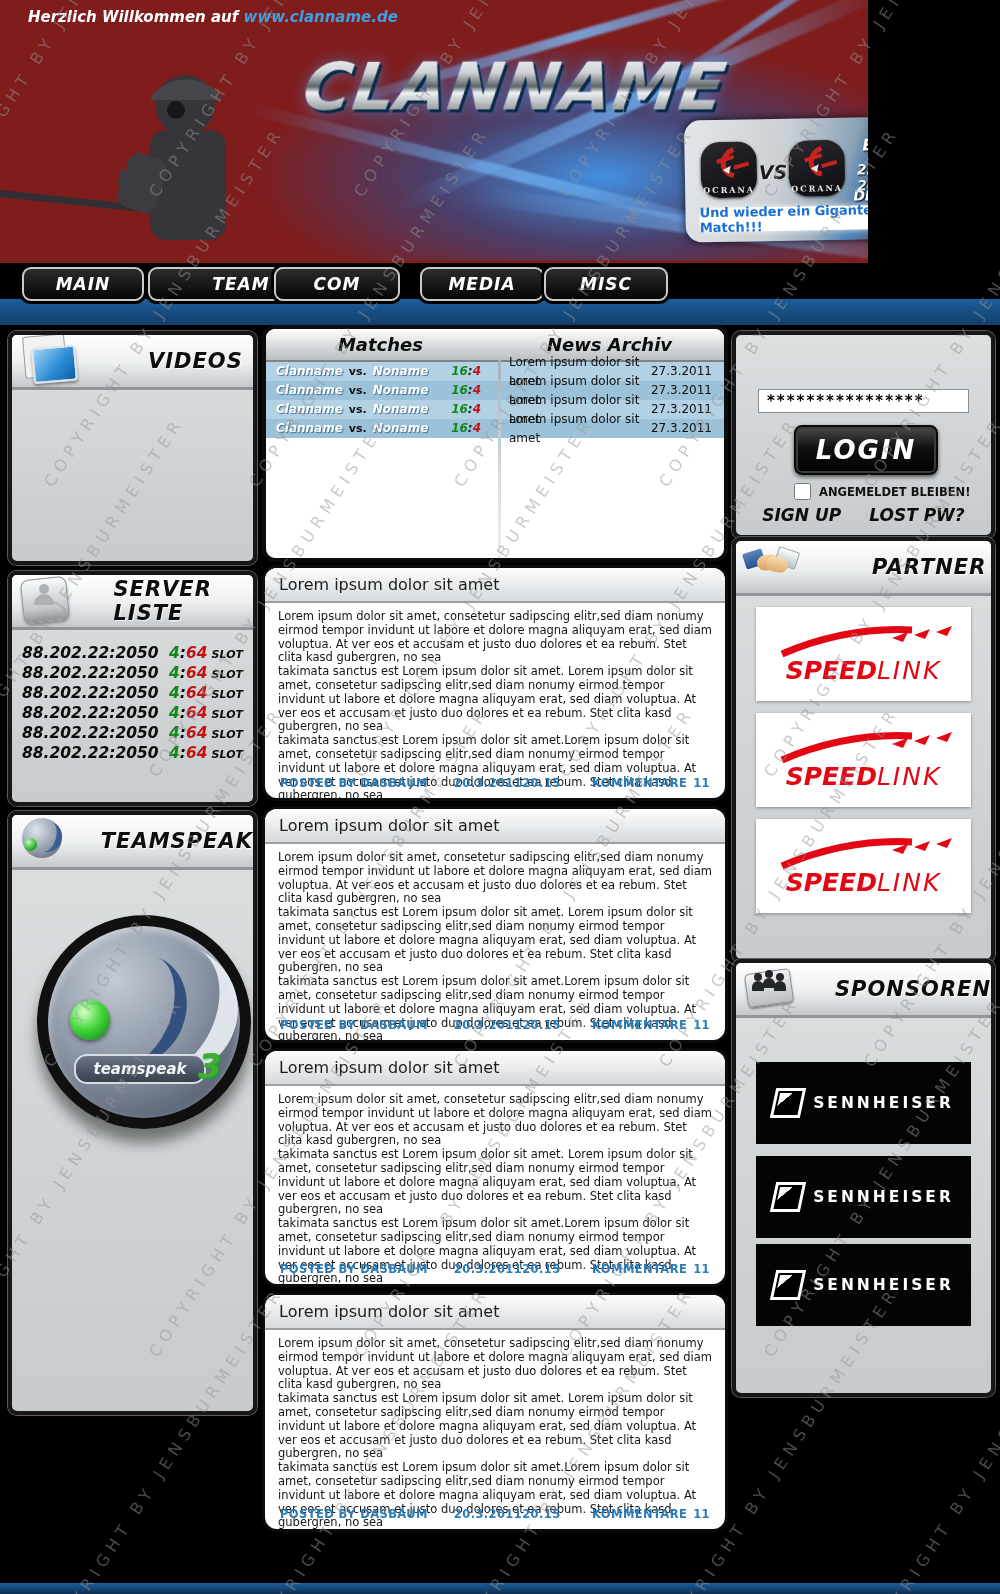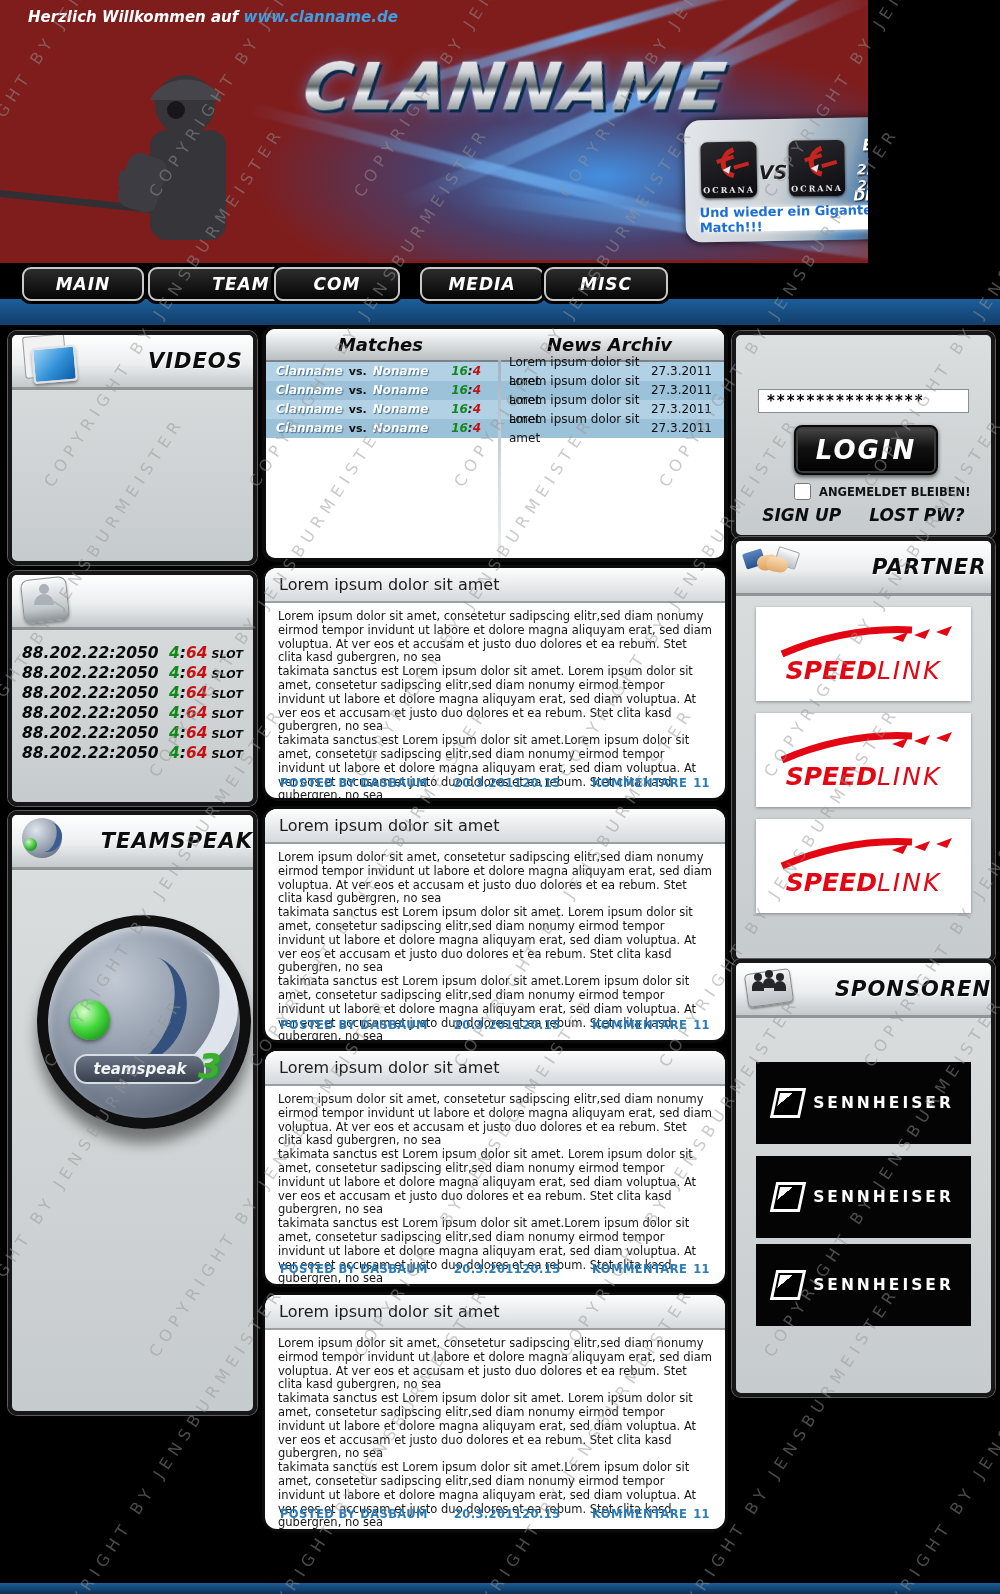--- a/index.html
+++ b/index.html
@@ -30,21 +30,21 @@
      filter:drop-shadow(3px 3px 0 #0a2a4a) drop-shadow(0 0 7px rgba(70,150,240,.55));}
   
   #soldier{position:absolute;left:0;top:50px;z-index:4;opacity:.95;}
   
   #matchbox{position:absolute;left:685px;top:118px;width:292px;height:122px;z-index:6;
      border-radius:16px;transform:rotate(-1deg);
      background:linear-gradient(103deg,#e4e7ea 0%,#c9cfd4 34%,#8aa2b6 55%,#28394d 74%,#10161f 100%);
      box-shadow:0 0 8px rgba(0,0,0,.8);}
   #matchbox .stripe{position:absolute;inset:0;border-radius:16px;
      background:linear-gradient(115deg,transparent 52%,rgba(45,125,205,.55) 62%,transparent 74%);}
-  .teamlogo{position:absolute;width:56px;height:56px;border-radius:7px;top:22px;
+  .teamlogo{position:absolute;width:56px;height:56px;border-radius:19px;top:22px;
      background:linear-gradient(160deg,#2a2a2e,#0c0c10);box-shadow:0 1px 3px rgba(0,0,0,.7);text-align:center;}
   .teamlogo .brand{position:absolute;left:0;right:0;bottom:3px;color:#e8e8e8;font-size:8px;
      letter-spacing:2px;font-family:"DejaVu Serif",serif;font-weight:bold;}
   #tl1{left:16px;} #tl2{left:104px;}
   #vslabel{position:absolute;left:74px;top:42px;font-size:19px;font-weight:900;font-style:italic;color:#1b1b1b;
      text-shadow:1px 1px 0 rgba(255,255,255,.55);}
   .minfo{position:absolute;color:#fff;font-style:italic;font-weight:bold;text-shadow:1px 1px 2px #000;}
   #m-event{left:178px;top:18px;font-size:16px;}
   #m-date{left:172px;top:44px;font-size:14px;}
   #m-map{left:168px;top:70px;font-size:14px;}
@@ -271,20 +271,21 @@
 
   <div class="sbox" id="box-server">
     <div class="shead">
       <div class="hicon ic-drive">
         <div class="bodyd"></div>
           <div class="person">
             <div class="hd"></div>
             <div class="bd"></div>
           </div>
       </div>
+      <div class="ttl">SERVER LISTE</div>
     </div>
     <div id="srvlist">
       <div class="srow">
           <span>88.202.22:2050</span>
           <span><span class="grn">4</span><span>:</span><span class="red">64</span><span class="slot">SLOT</span></span>
         </div>
       <div class="srow">
           <span>88.202.22:2050</span>
           <span><span class="grn">4</span><span>:</span><span class="red">64</span><span class="slot">SLOT</span></span>
         </div>

